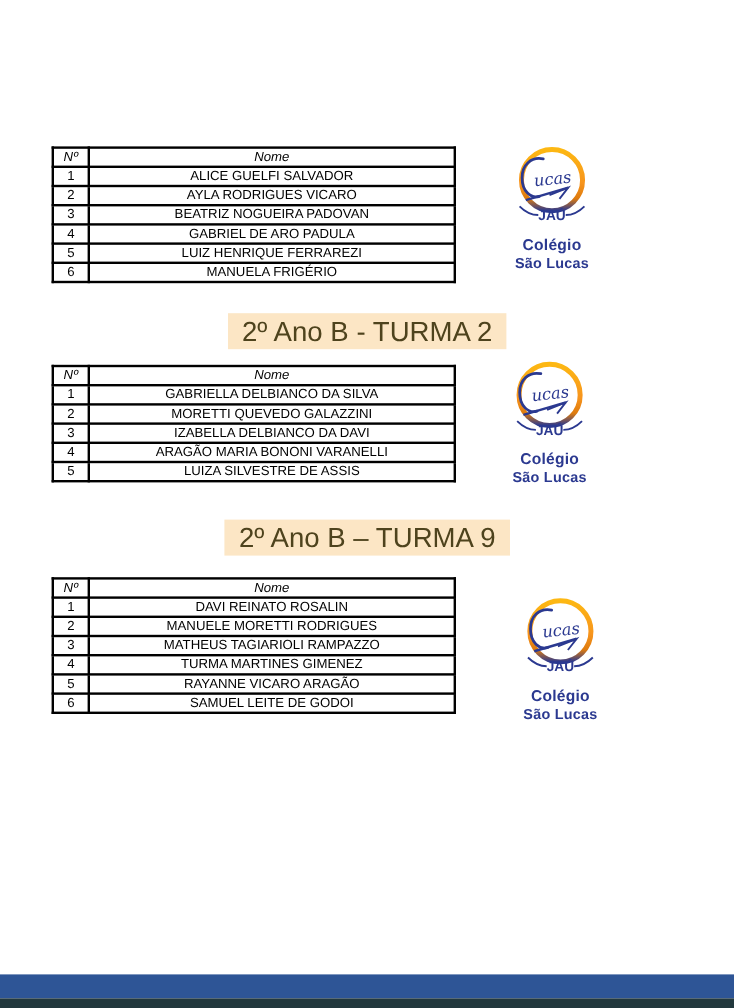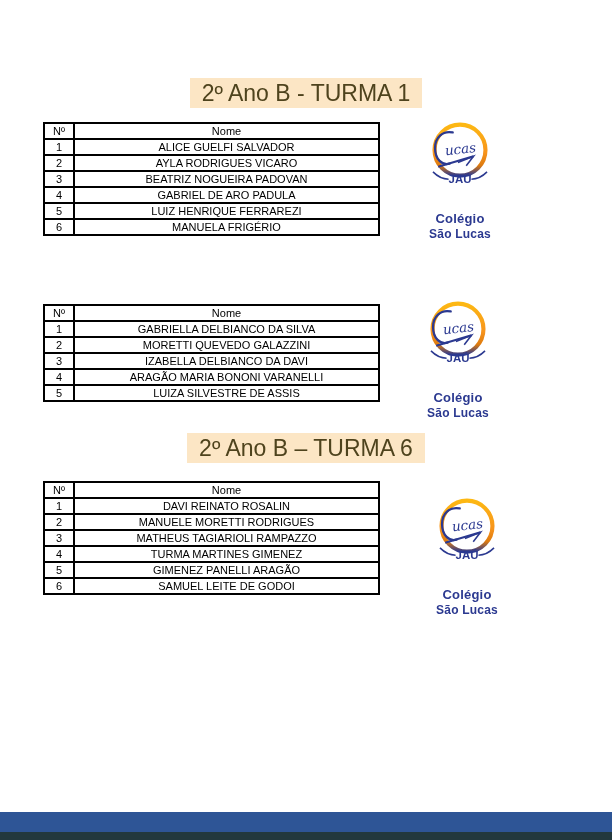--- a/index.html
+++ b/index.html
@@ -17,39 +17,36 @@
   }
   
   table.roster{
     position:absolute;left:43px;border-collapse:collapse;background:#fff;
     width:337px;table-layout:fixed;
   }
   table.roster th, table.roster td{
     border:2px solid #000;font-size:11px;line-height:13px;height:14px;
     padding:0;color:#000;font-family:"Liberation Sans",sans-serif;
   }
-  table.roster th{font-weight:normal;text-align:center;}
+  table.roster th{font-weight:normal;text-align:center;font-style:italic;}
   td.num{width:28px;text-align:center;}
   td.nome{text-align:center;padding-left:6px;}
   
   .logo{position:absolute;width:104px;text-align:center;color:#2B3990;}
-  .logo .l1{font-size:13px;font-weight:bold;line-height:13px;margin-top:18px;letter-spacing:.2px;}
+  .logo .l1{font-size:13px;font-weight:bold;line-height:13px;margin-top:2px;letter-spacing:.2px;}
   .logo .l2{font-size:12px;font-weight:bold;line-height:18px;letter-spacing:.2px;}
   
   .footer-bar{position:absolute;left:0;width:612px;top:812px;height:20px;background:#2E5596;}
   .footer-strip{position:absolute;left:0;width:612px;top:832px;height:8px;background:#22383D;}
 </style>
 </head>
 <body>
 
 <div class="page">
 
-  <div class="title-row" style="top:78px;">
-    <span class="title-hl">2º Ano B - TURMA 1</span>
-  </div>
   <table class="roster" style="top:122px;">
     <thead>
       <tr>
         <th style="width:28px;">Nº</th>
         <th>Nome</th>
       </tr>
     </thead>
     <tbody>
         <tr>
           <td class="num">1</td>
@@ -93,20 +90,23 @@
       <path d="M29,44 L63,34" stroke="#2B3990" stroke-width="2"></path>
       <path d="M48,40 L63,34 L56,43" fill="none" stroke="#2B3990" stroke-width="1.5"></path>
       <path d="M24,49 Q31,56 39,56" fill="none" stroke="#2B3990" stroke-width="1.5"></path>
       <path d="M76,49 Q69,56 61,56" fill="none" stroke="#2B3990" stroke-width="1.5"></path>
       <text x="50" y="60" text-anchor="middle" font-size="11" font-weight="bold" fill="#2B3990" font-family="Liberation Sans, sans-serif">JAÚ</text>
     </svg>
     <div class="l1">Colégio</div>
     <div class="l2">São Lucas</div>
   </div>
 
+  <div class="title-row" style="top:261px;">
+    <span class="title-hl">2º Ano B - TURMA 2</span>
+  </div>
   <table class="roster" style="top:304px;">
     <thead>
       <tr>
         <th style="width:28px;">Nº</th>
         <th>Nome</th>
       </tr>
     </thead>
     <tbody>
         <tr>
           <td class="num">1</td>
@@ -139,21 +139,21 @@
       <path d="M48,40 L63,34 L56,43" fill="none" stroke="#2B3990" stroke-width="1.5"></path>
       <path d="M24,49 Q31,56 39,56" fill="none" stroke="#2B3990" stroke-width="1.5"></path>
       <path d="M76,49 Q69,56 61,56" fill="none" stroke="#2B3990" stroke-width="1.5"></path>
       <text x="50" y="60" text-anchor="middle" font-size="11" font-weight="bold" fill="#2B3990" font-family="Liberation Sans, sans-serif">JAÚ</text>
     </svg>
     <div class="l1">Colégio</div>
     <div class="l2">São Lucas</div>
   </div>
 
   <div class="title-row" style="top:433px;">
-    <span class="title-hl">2º Ano B – TURMA 6</span>
+    <span class="title-hl">2º Ano B – TURMA 9</span>
   </div>
   <table class="roster" style="top:481px;">
     <thead>
       <tr>
         <th style="width:28px;">Nº</th>
         <th>Nome</th>
       </tr>
     </thead>
     <tbody>
         <tr>
@@ -167,21 +167,21 @@
         <tr>
           <td class="num">3</td>
           <td class="nome">MATHEUS TAGIARIOLI RAMPAZZO</td>
         </tr>
         <tr>
           <td class="num">4</td>
           <td class="nome">TURMA MARTINES GIMENEZ</td>
         </tr>
         <tr>
           <td class="num">5</td>
-          <td class="nome">GIMENEZ PANELLI ARAGÃO</td>
+          <td class="nome">RAYANNE VICARO ARAGÃO</td>
         </tr>
         <tr>
           <td class="num">6</td>
           <td class="nome">SAMUEL LEITE DE GODOI</td>
         </tr>
       </tbody>
   </table>
   <div class="logo" style="left:415px;top:497px;">
     <svg viewBox="0 0 100 66" width="104" height="68.6">
       <circle cx="50" cy="28" r="24.5" fill="#fff" stroke="url(#ringGrad)" stroke-width="4"></circle>

